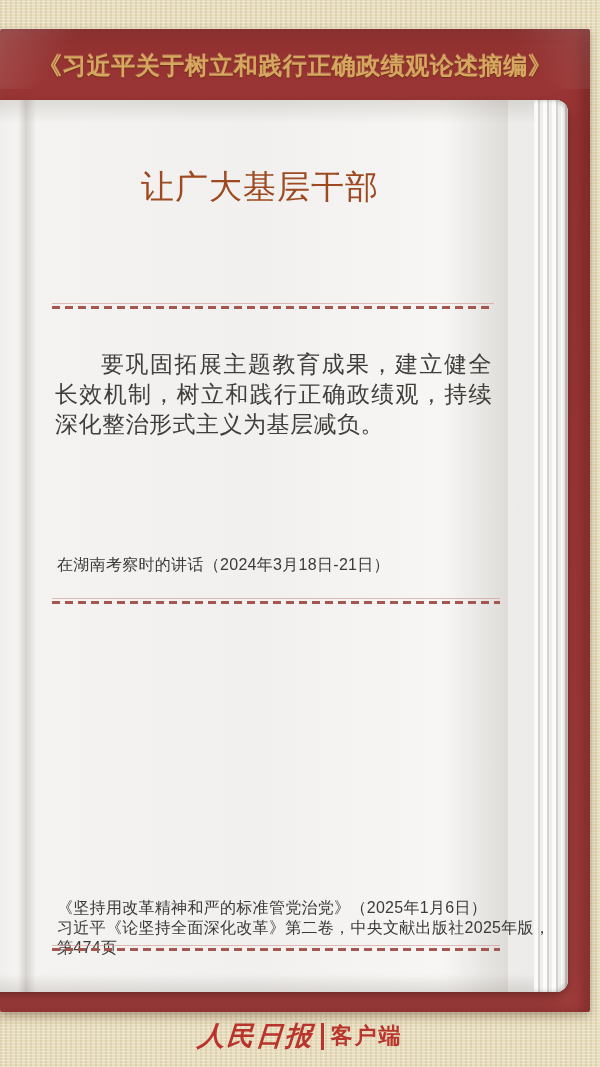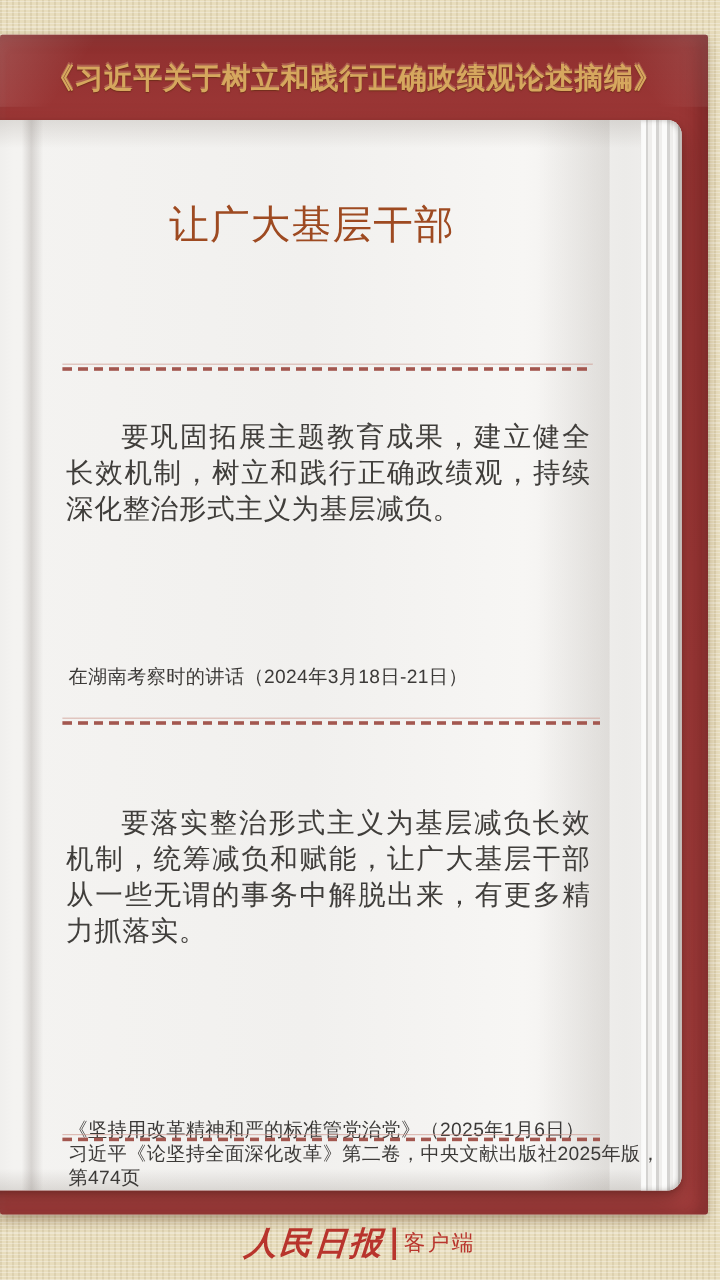--- a/index.html
+++ b/index.html
@@ -84,34 +84,34 @@
     font-size:23px;line-height:30px;letter-spacing:0.5px;color:#403e3b;
     text-indent:2em;text-align:justify;
   }
   .quote-1{top:350px;}
   .quote-2{top:671px;}
   .attr{
     position:absolute;left:25px;width:500px;
     font-size:16px;line-height:20px;color:#3c3a38;letter-spacing:0.3px;margin-left:32px;
   }
   .attr-1{top:555px;}
-  .attr-2{top:933px;}
+  .attr-2{top:898px;}
   
   .footer{
     position:absolute;left:0;top:1016px;width:600px;height:40px;
     display:flex;align-items:center;justify-content:center;gap:7px;
   }
   .logo-script{
     font-family:"Liberation Serif",serif;font-style:italic;font-weight:700;
     font-size:27px;color:#b8342c;letter-spacing:2px;transform:skewX(-4deg);
   }
   .logo-bar{width:3px;height:27px;background:#b8342c;}
   .logo-client{
-    font-family:"Liberation Sans",sans-serif;font-weight:400;
-    font-size:18px;color:#b8342c;letter-spacing:2px;
+    font-family:"Liberation Sans",sans-serif;font-weight:700;
+    font-size:22px;color:#b8342c;letter-spacing:2px;
   }
 </style>
 </head>
 <body>
 
 <div class="canvas">
 
   <div class="red-card">
     <div class="fold-left"></div>
     <div class="fold-right"></div>
@@ -134,21 +134,20 @@
   <div class="dashes divider-1"></div>
 
   <p class="quote-text quote-1">要巩固拓展主题教育成果，建立健全长效机制，树立和践行正确政绩观，持续深化整治形式主义为基层减负。</p>
 
   <div class="attr attr-1">
     <div>在湖南考察时的讲话（2024年3月18日-21日）</div>
   </div>
 
   <div class="dashes divider-2"></div>
 
-  <p class="quote-text quote-2">要落实整治形式主义为基层减负长效机制，统筹减负和赋能，让广大基层干部从一些无谓的事务中解脱出来，有更多精力抓落实。</p>
 
   <div class="attr attr-2">
     <div>《坚持用改革精神和严的标准管党治党》（2025年1月6日）</div>
     <div>习近平《论坚持全面深化改革》第二卷，中央文献出版社2025年版，第474页</div>
   </div>
 
   <div class="dashes divider-3"></div>
 
   <div class="footer">
     <span class="logo-script">人民日报</span>

